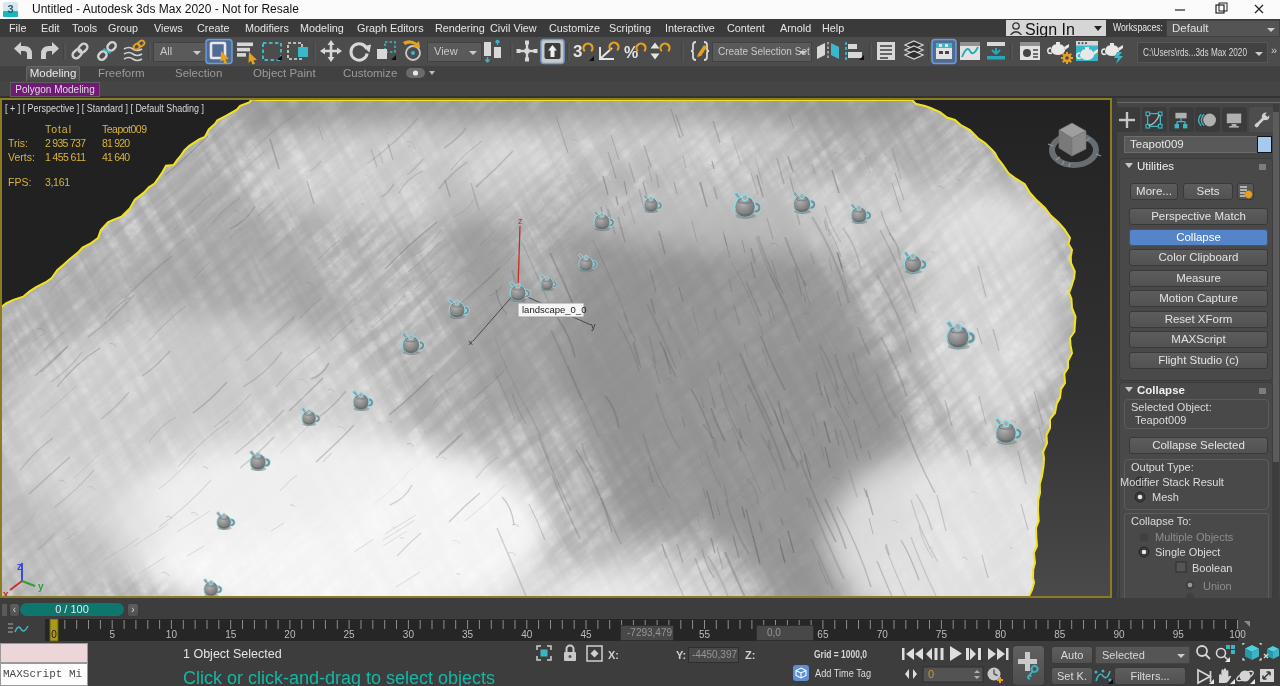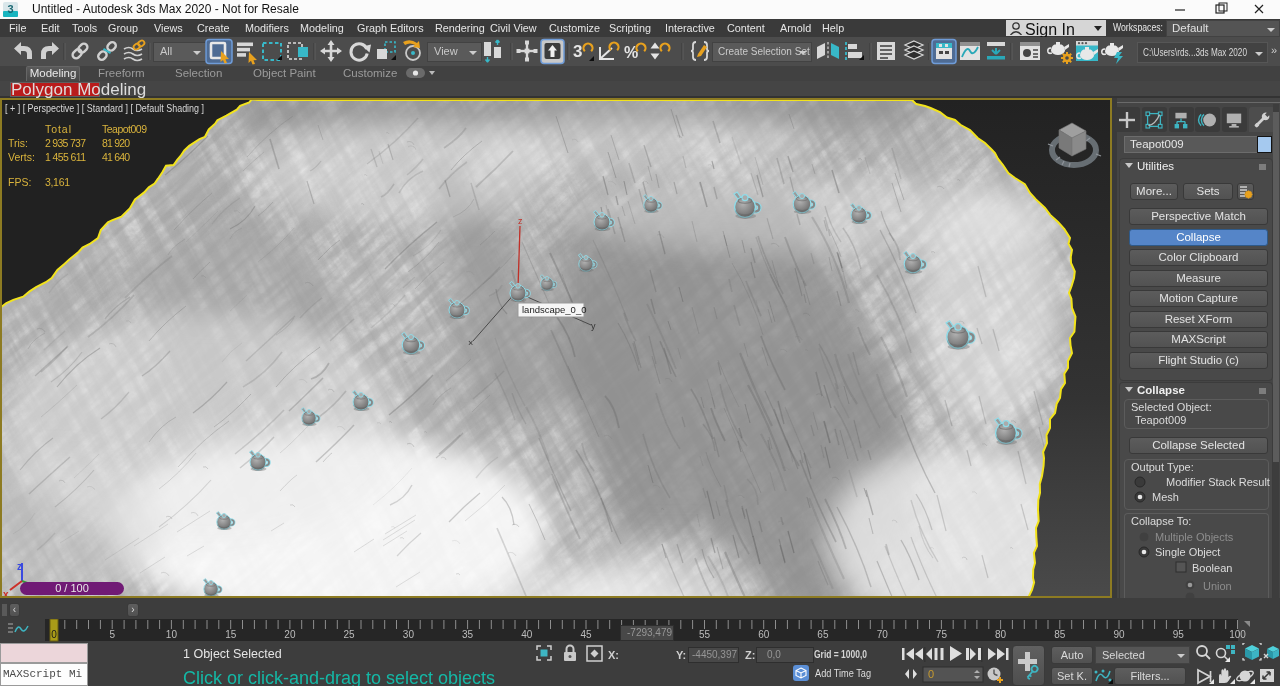--- a/index.html
+++ b/index.html
@@ -7,21 +7,21 @@
   .abs{position:absolute;}
   .titlebar{left:0;top:0;width:1280px;height:19px;background:#fbfbfb;}
   .title-text{left:20px;top:2px;font-size:12px;color:#111;margin-left:12px;}
   .menubar{left:0;top:19px;width:1280px;height:18px;background:#3a3a3a;}
   .mi{position:absolute;top:22px;font-size:10.8px;color:#e6e6e6;}
   .toolbar{left:0;top:37px;width:1280px;height:29px;background:#4c4c4c;border-bottom:1px solid #3c3c3c;}
   .ribbonrow{left:0;top:66px;width:1280px;height:15px;background:#414141;}
   .rtab{position:absolute;top:1px;font-size:11.5px;color:#9b9b9b;}
   .rtab-sel{background:linear-gradient(#5a5a5a,#484848);border:1px solid #666;border-bottom:none;border-radius:2px 2px 0 0;color:#e8e8e8;}
   .polyrow{left:0;top:81px;width:1280px;height:15px;background:#454545;border-bottom:2px solid #333;}
-  .polybtn{left:10px;top:82px;width:88px;height:13px;white-space:nowrap;background:#b91c1c;border:1px solid #5f5f5f;color:#dcdcdc;font-size:17px;line-height:14px;}
+  .polybtn{left:10px;top:82px;width:88px;height:13px;white-space:nowrap;background:#701a75;border:1px solid #5f5f5f;color:#dcdcdc;font-size:10px;text-align:center;line-height:14px;}
   .dd{background:#5a5a5a;border:1px solid #424242;color:#c9c9c9;font-size:11px;white-space:nowrap;overflow:hidden;}
   .ddarrow{position:absolute;right:4px;top:45%;width:0;height:0;border-left:4px solid transparent;border-right:4px solid transparent;border-top:4px solid #ccc;}
   .rightpanel{left:1112px;top:98px;width:168px;height:500px;background:#454545;}
   .pbtn{position:absolute;background:linear-gradient(#5c5c5c,#525252);border:1px solid #393939;border-radius:3px;color:#e3e3e3;font-size:11.5px;text-align:center;}
   .groupbox{position:absolute;border:1px solid #5c5c5c;border-radius:4px;}
   .bottomzone{left:0;top:598px;width:1280px;height:88px;background:#3d3d3d;}
   .statusfield{position:absolute;background:#484848;border:1px solid #2e2e2e;color:#969696;font-size:10px;white-space:nowrap;overflow:hidden;}
   .sbtn{position:absolute;background:linear-gradient(#5e5e5e,#515151);border:1px solid #3a3a3a;border-radius:3px;color:#dadada;font-size:11px;text-align:center;}
   .wlab{font-size:11px;color:#dcdcdc;}
 </style>
@@ -1016,21 +1016,21 @@
 <span class="abs wlab" style="left:1131px;top:401px">Selected Object:</span>
 <span class="abs wlab" style="left:1135px;top:414px">Teapot009</span>
 <div class="pbtn" style="left:1129px;top:437px;width:137px;height:15px;line-height:15px">Collapse Selected</div>
 <div class="groupbox" style="left:1124px;top:459px;width:143px;height:49px"></div>
 <span class="abs wlab" style="left:1131px;top:461px">Output Type:</span>
 <svg class="abs" style="left:1134px;top:476px" width="130" height="28">
  <circle cx="6" cy="6" r="5" fill="#3a3a3a" stroke="#282828"></circle>
  <circle cx="6" cy="21" r="5" fill="#3a3a3a" stroke="#282828"></circle>
  <circle cx="6" cy="21" r="2.3" fill="#e8e8e8"></circle>
 </svg>
-<span class="abs wlab" style="left:1166px;top:476px">Modifier Stack Result</span>
+<span class="abs wlab" style="left:1120px;top:476px">Modifier Stack Result</span>
 <span class="abs wlab" style="left:1152px;top:491px">Mesh</span>
 <div class="groupbox" style="left:1124px;top:513px;width:143px;height:85px;border-bottom:none;border-radius:4px 4px 0 0"></div>
 <span class="abs wlab" style="left:1131px;top:515px">Collapse To:</span>
 <svg class="abs" style="left:1138px;top:531px" width="130" height="67">
  <circle cx="6" cy="6" r="5" fill="#404040" stroke="#4a4a4a"></circle>
  <circle cx="6" cy="21" r="5" fill="#3a3a3a" stroke="#282828"></circle>
  <circle cx="6" cy="21" r="2.3" fill="#e8e8e8"></circle>
  <rect x="38" y="31" width="10" height="10" fill="#555" stroke="#2e2e2e"></rect>
  <circle cx="52" cy="54" r="5" fill="#404040" stroke="#4a4a4a"></circle>
  <circle cx="52" cy="54" r="2.3" fill="#9a9a9a"></circle>
@@ -1041,21 +1041,21 @@
 <span class="abs wlab" style="left:1203px;top:580px;color:#8d8d8d">Union</span>
 <svg class="abs" style="left:1184px;top:592px" width="14" height="6">
     <circle cx="6" cy="5" r="5" fill="#404040" stroke="#4a4a4a"></circle>
   </svg>
 <div class="abs" style="left:1273px;top:104px;width:6px;height:494px;background:#3d3d3d"></div>
 <div class="abs" style="left:1273px;top:112px;width:6px;height:350px;background:#5c5c5c"></div>
 
 <div class="abs bottomzone"></div>
 <div class="abs" style="left:2px;top:604px;width:5px;height:12px;background:#5a5a5a"></div>
 <div class="abs sbtn" style="left:9px;top:603px;width:9px;height:12px;line-height:12px;font-size:10px">‹</div>
-<div class="abs" style="left:20px;top:582px;width:104px;height:13px;background:#701a75;border-radius:7px;color:#e8e8e8;font-size:11px;text-align:center;line-height:13px">0 / 100</div>
+<div class="abs" style="left:20px;top:603px;width:104px;height:13px;background:#0f766e;border-radius:7px;color:#e8e8e8;font-size:11px;text-align:center;line-height:13px">0 / 100</div>
 <div class="abs sbtn" style="left:127px;top:603px;width:10px;height:12px;line-height:12px;font-size:10px">›</div>
 
 <div class="abs" style="left:45px;top:619px;width:1193px;height:22px;background:#262626"></div>
 <svg class="abs" style="left:0;top:619px" width="1280" height="23">
  <g stroke="#8e8e8e" stroke-width="1">
   <path d="M53.0 1 V10 M64.8 1 V10 M76.7 1 V10 M88.5 1 V10 M100.4 1 V10 M112.2 1 V10 M124.1 1 V10 M135.9 1 V10 M147.8 1 V10 M159.6 1 V10 M171.4 1 V10 M183.3 1 V10 M195.1 1 V10 M207.0 1 V10 M218.8 1 V10 M230.7 1 V10 M242.5 1 V10 M254.4 1 V10 M266.2 1 V10 M278.1 1 V10 M289.9 1 V10 M301.7 1 V10 M313.6 1 V10 M325.4 1 V10 M337.3 1 V10 M349.1 1 V10 M361.0 1 V10 M372.8 1 V10 M384.7 1 V10 M396.5 1 V10 M408.4 1 V10 M420.2 1 V10 M432.0 1 V10 M443.9 1 V10 M455.7 1 V10 M467.6 1 V10 M479.4 1 V10 M491.3 1 V10 M503.1 1 V10 M515.0 1 V10 M526.8 1 V10 M538.6 1 V10 M550.5 1 V10 M562.3 1 V10 M574.2 1 V10 M586.0 1 V10 M597.9 1 V10 M609.7 1 V10 M621.6 1 V10 M633.4 1 V10 M645.2 1 V10 M657.1 1 V10 M668.9 1 V10 M680.8 1 V10 M692.6 1 V10 M704.5 1 V10 M716.3 1 V10 M728.2 1 V10 M740.0 1 V10 M751.9 1 V10 M763.7 1 V10 M775.5 1 V10 M787.4 1 V10 M799.2 1 V10 M811.1 1 V10 M822.9 1 V10 M834.8 1 V10 M846.6 1 V10 M858.5 1 V10 M870.3 1 V10 M882.2 1 V10 M894.0 1 V10 M905.8 1 V10 M917.7 1 V10 M929.5 1 V10 M941.4 1 V10 M953.2 1 V10 M965.1 1 V10 M976.9 1 V10 M988.8 1 V10 M1000.6 1 V10 M1012.4 1 V10 M1024.3 1 V10 M1036.1 1 V10 M1048.0 1 V10 M1059.8 1 V10 M1071.7 1 V10 M1083.5 1 V10 M1095.4 1 V10 M1107.2 1 V10 M1119.0 1 V10 M1130.9 1 V10 M1142.7 1 V10 M1154.6 1 V10 M1166.4 1 V10 M1178.3 1 V10 M1190.1 1 V10 M1202.0 1 V10 M1213.8 1 V10 M1225.7 1 V10 M1237.5 1 V10"></path>
  </g>
  <g font-size="10" fill="#bdbdbd" font-family="Liberation Sans" text-anchor="middle">
       <text x="53.0" y="19">0</text>
       <text x="112.2" y="19">5</text>
@@ -1111,21 +1111,21 @@
  <g transform="translate(51,1)" fill="none" stroke="#cfcfcf" stroke-width="1.5">
   <rect x="1" y="1" width="15" height="15"></rect>
   <path d="M4.5 8.5 L8.5 4.5 L12.5 8.5 L8.5 12.5 Z" fill="#cfcfcf" stroke="none"></path>
  </g>
 </svg>
 <span class="abs" style="left:608px;top:649px;font-size:11px;font-weight:bold;color:#cfcfcf">X:</span>
 <div class="statusfield" style="left:620px;top:625px;width:46px;height:14px;line-height:14px;padding-left:6px">-7293,479</div>
 <span class="abs" style="left:676px;top:649px;font-size:11px;font-weight:bold;color:#cfcfcf">Y:</span>
 <div class="statusfield" style="left:688px;top:647px;width:46px;height:14px;line-height:14px;padding-left:3px">-4450,397</div>
 <span class="abs" style="left:745px;top:649px;font-size:11px;font-weight:bold;color:#cfcfcf">Z:</span>
-<div class="statusfield" style="left:756px;top:647px;width:46px;height:14px;line-height:14px;padding-left:10px">0,0</div>
+<div class="statusfield" style="left:756px;top:625px;width:46px;height:14px;line-height:14px;padding-left:10px">0,0</div>
 <svg class="abs" style="left:812px;top:646px" width="60" height="16">
     <text x="2" y="12" font-size="10.5" font-weight="bold" fill="#d5d5d5" font-family="Liberation Sans" textLength="53" lengthAdjust="spacingAndGlyphs">Grid = 1000,0</text>
   </svg>
 <div class="abs" style="left:793px;top:665px;width:16px;height:16px;background:#5b8fd6;border-radius:3px"></div>
 <svg class="abs" style="left:793px;top:665px" width="16" height="16">
  <path d="M8 3 L13 5.5 L13 10.5 L8 13 L3 10.5 L3 5.5 Z M3 5.5 L8 8 L13 5.5 M8 8 L8 13" fill="none" stroke="#fff" stroke-width="1.1"></path>
 </svg>
 <svg class="abs" style="left:813px;top:665px" width="62" height="16">
     <text x="2" y="12" font-size="10.5" fill="#dedede" font-family="Liberation Sans" textLength="56" lengthAdjust="spacingAndGlyphs">Add Time Tag</text>
   </svg>

